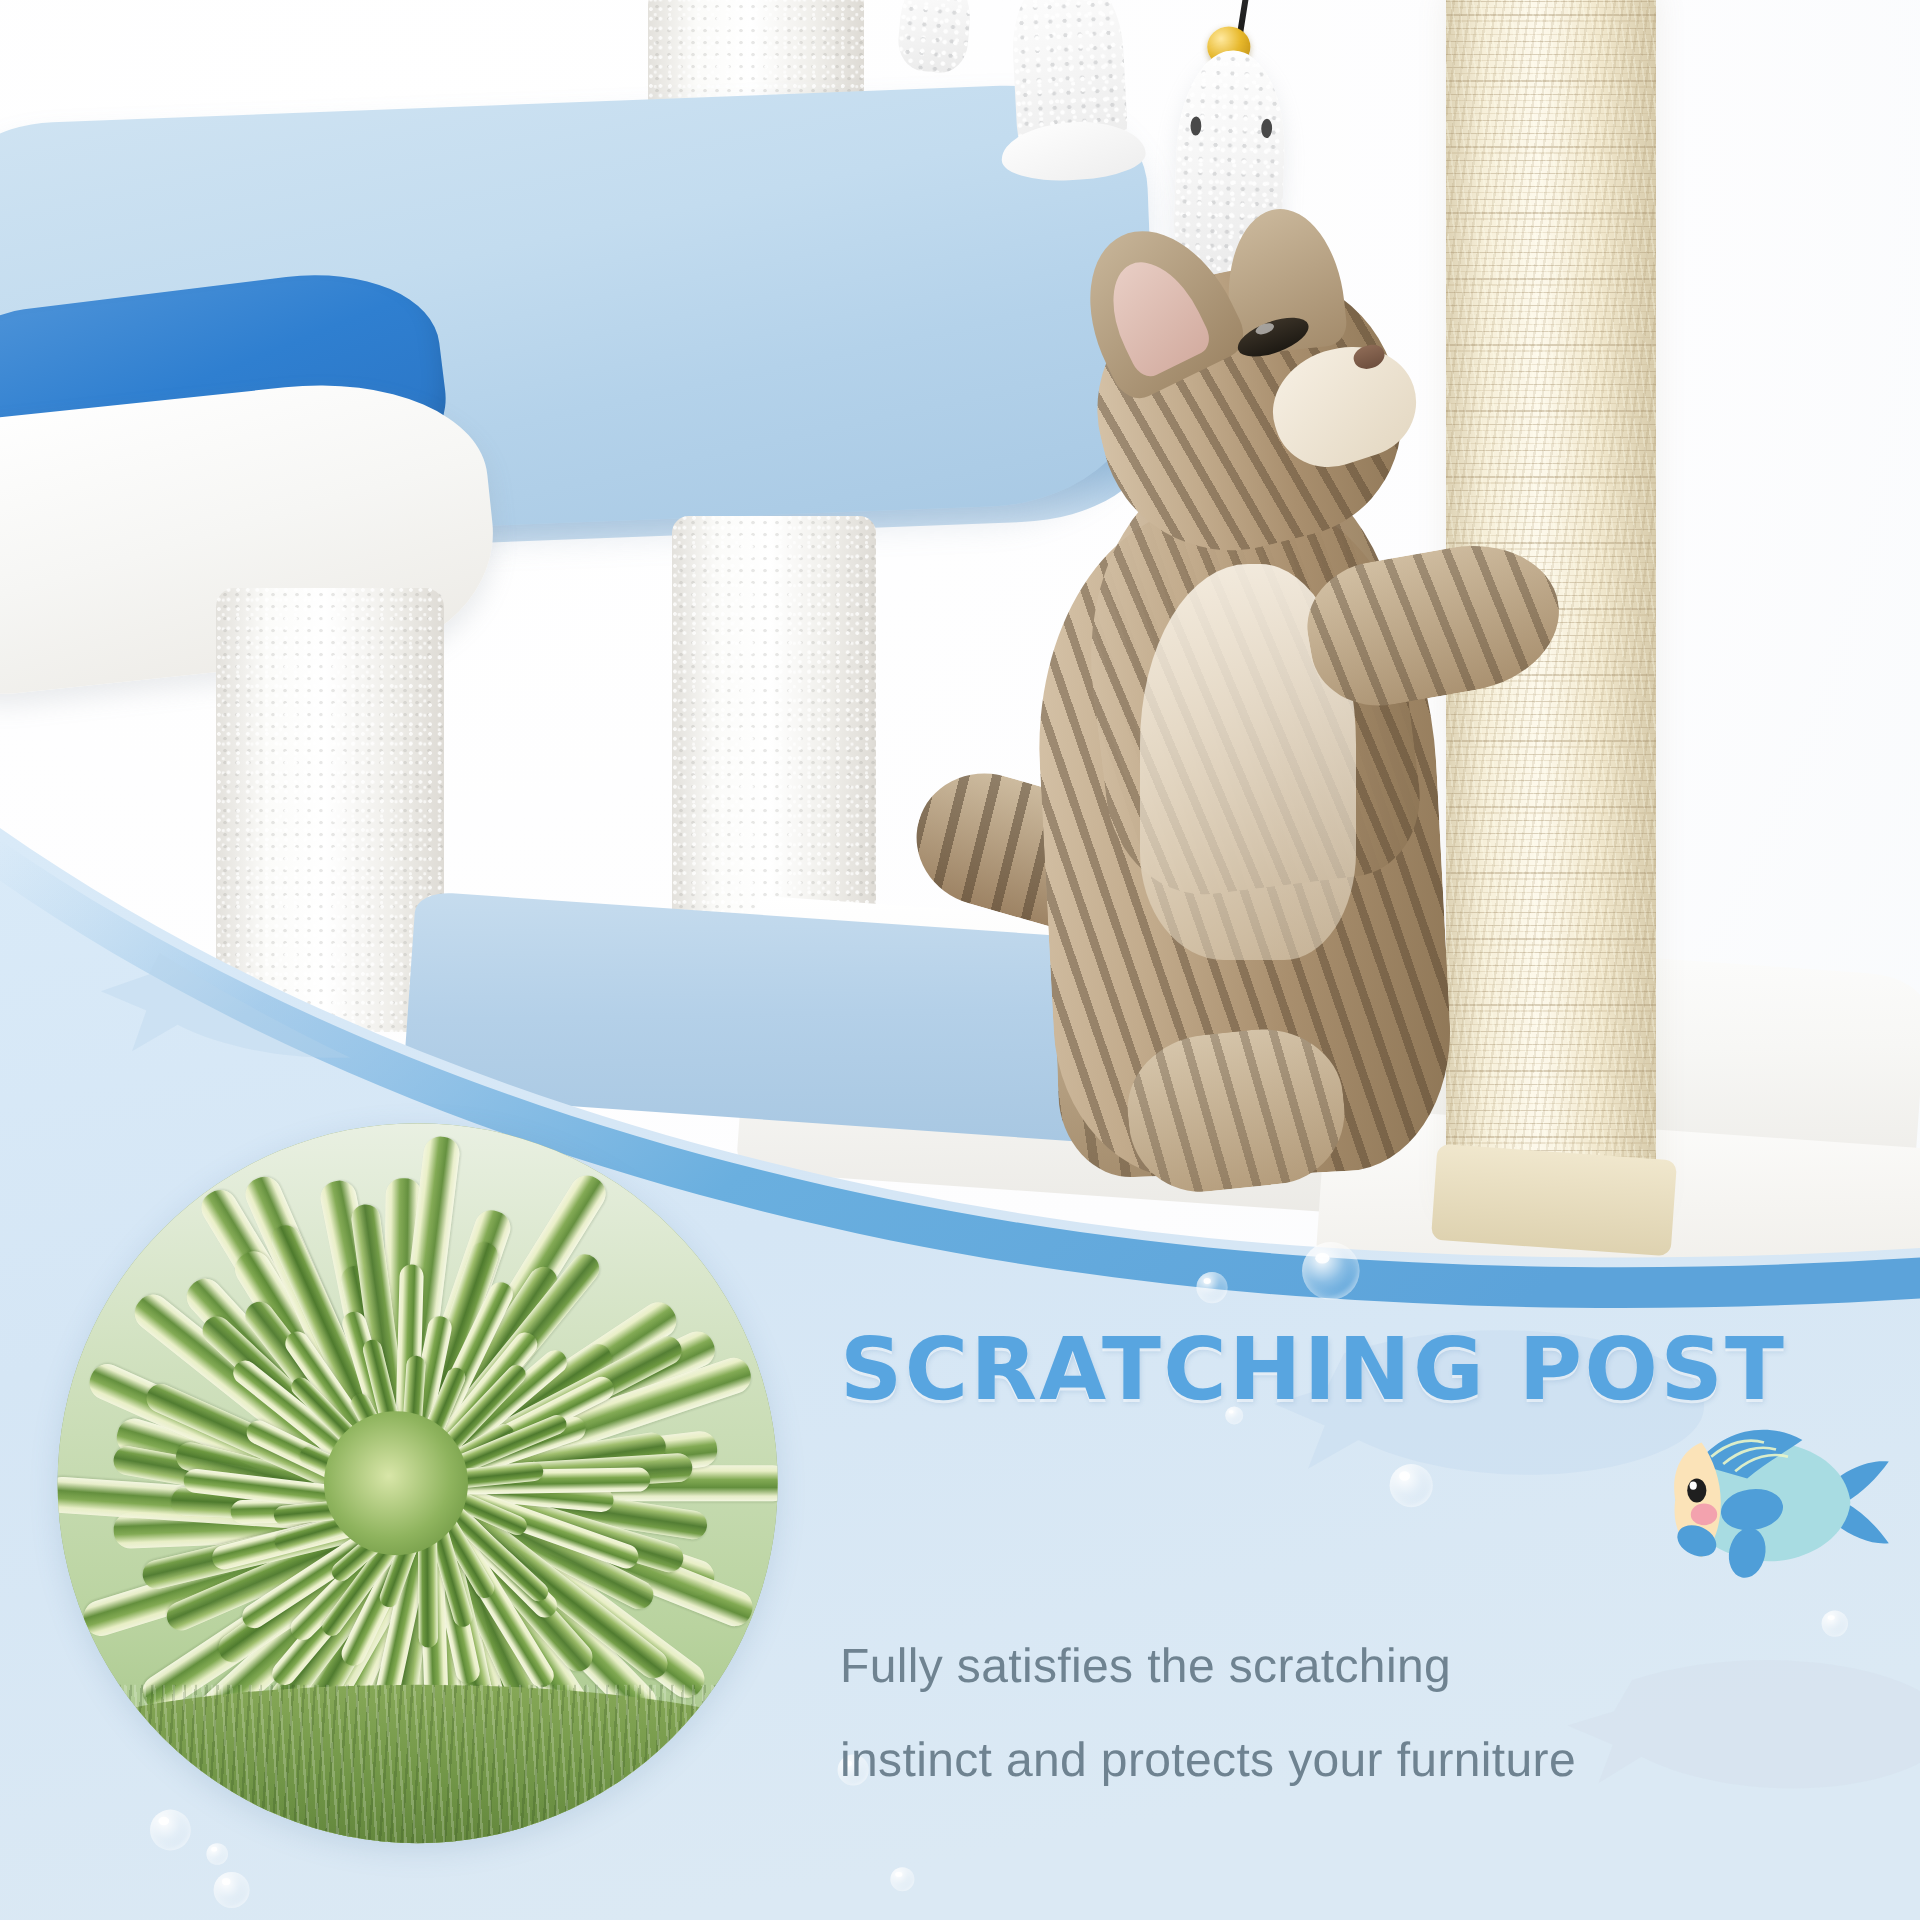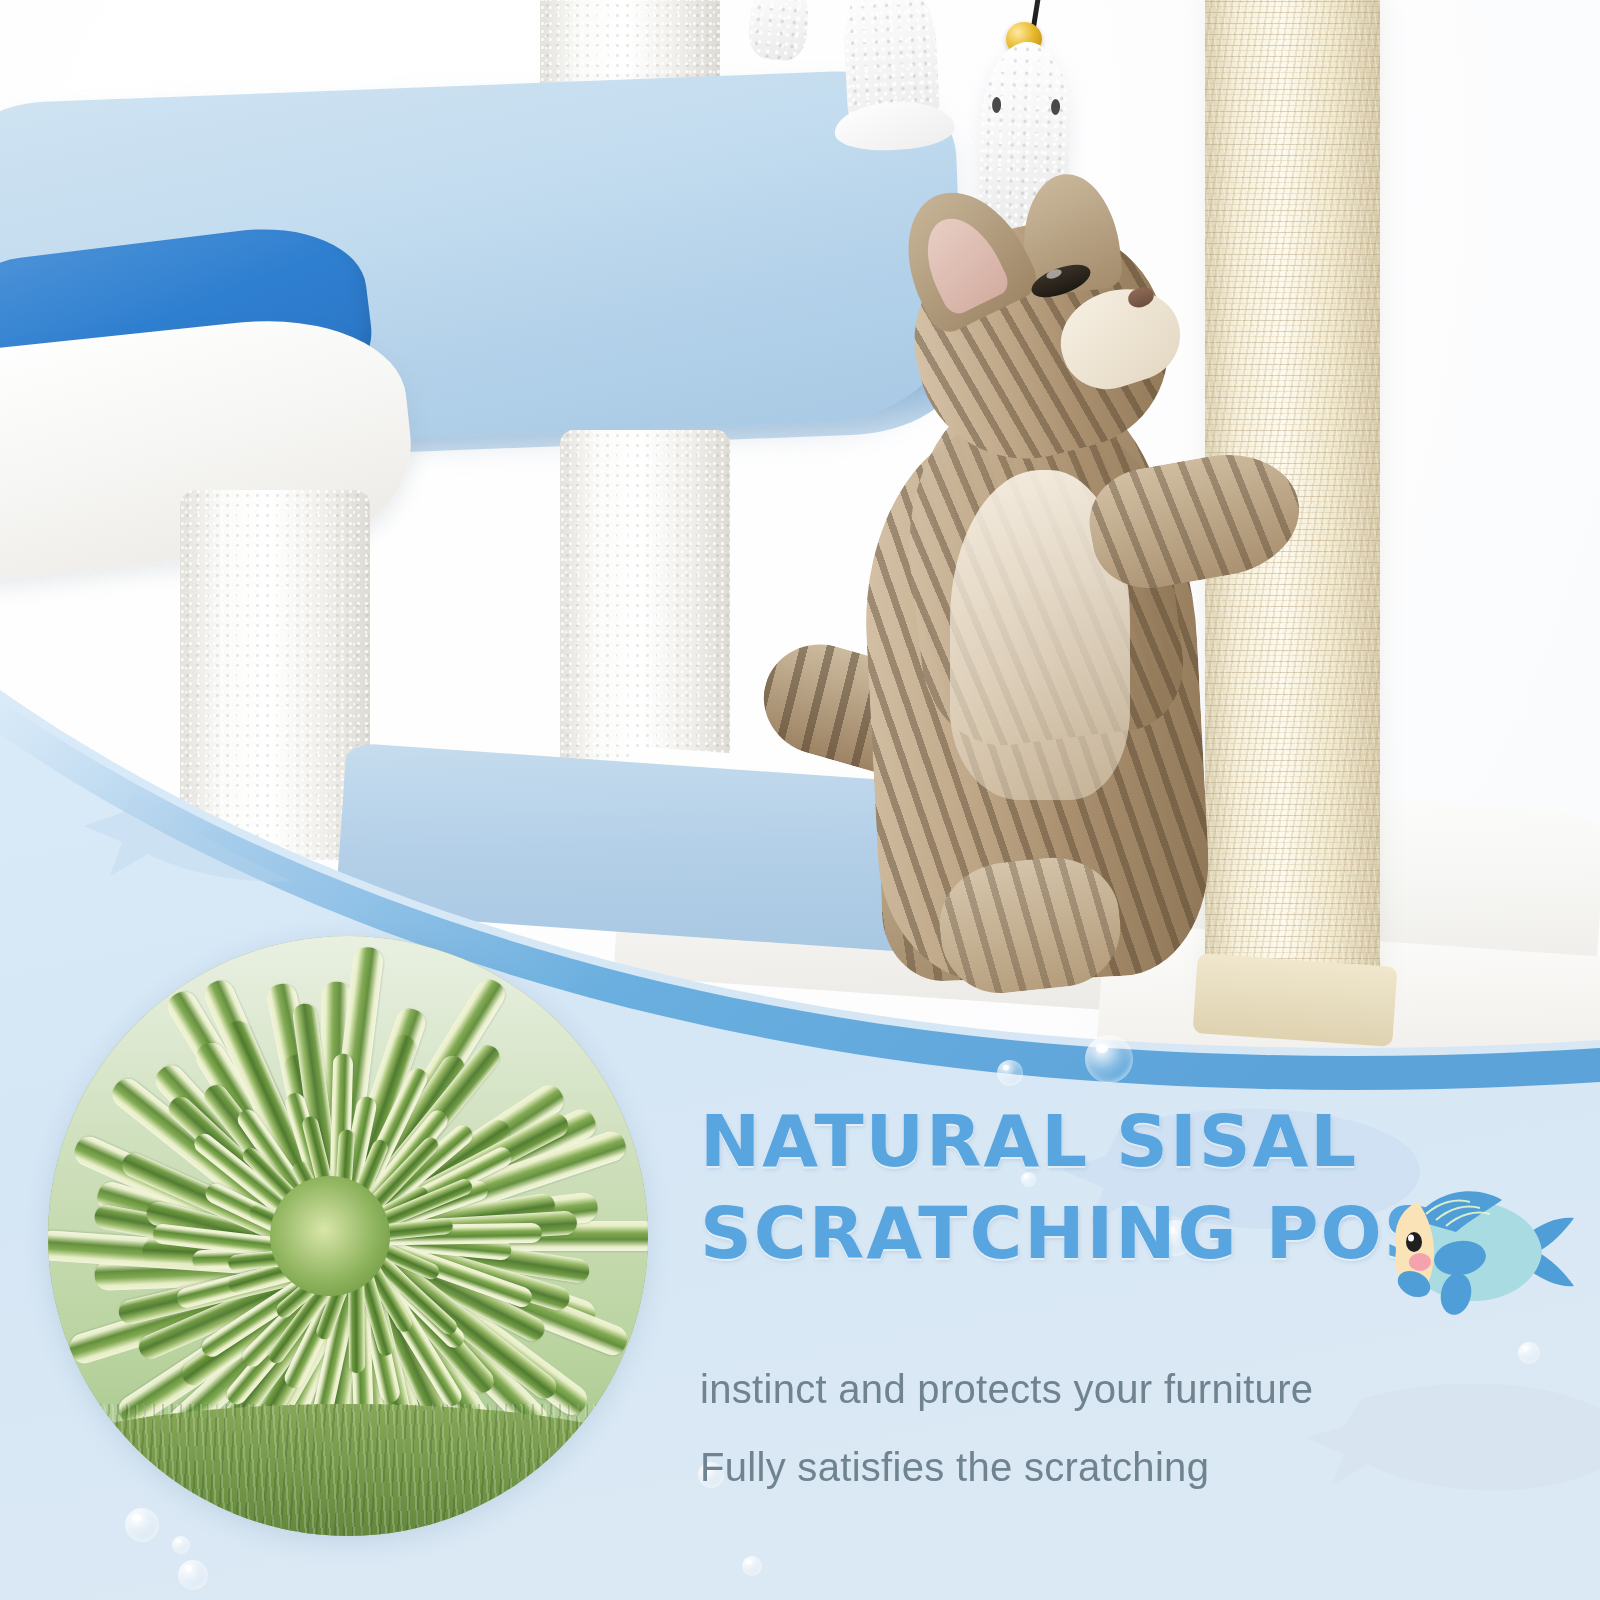--- a/index.html
+++ b/index.html
@@ -442,27 +442,26 @@
         <div class="leaf dark thin" style="width:135.7px;height:16px;opacity:1;transform:rotate(313.41deg) translateY(-50%);"></div>
         <div class="leaf dark thin" style="width:95.1px;height:16px;opacity:1;transform:rotate(330.97deg) translateY(-50%);"></div>
         <div class="leaf dark thin" style="width:137.4px;height:16px;opacity:1;transform:rotate(337.43deg) translateY(-50%);"></div>
         <div class="leaf dark thin" style="width:106.2px;height:16px;opacity:1;transform:rotate(354.24deg) translateY(-50%);"></div>
       </div>
     <div class="grass"></div>
     <div class="core"></div>
   </div>
 
   <div class="headline">
-    <span class="ln">NATURAL SISAL</span>
     <span class="ln">SCRATCHING POST</span>
   </div>
 
   <div class="body-copy">
+    <span class="ln">Fully satisfies the scratching</span>
     <span class="ln">instinct and protects your furniture</span>
-    <span class="ln">Fully satisfies the scratching</span>
   </div>
 
   <svg class="dfish" viewBox="0 0 230 150">
 
     <path d="M162,72 C 182,48 206,40 222,42 C 212,56 200,68 186,76
              C 200,84 212,96 222,110 C 204,112 180,100 162,80 Z" fill="#4f9ed8"></path>
 
     <path d="M44,74 C 60,36 104,20 140,28 C 172,36 188,56 190,76
              C 188,98 168,118 136,124 C 98,130 58,110 44,74 Z" fill="#a8dce2"></path>
 

